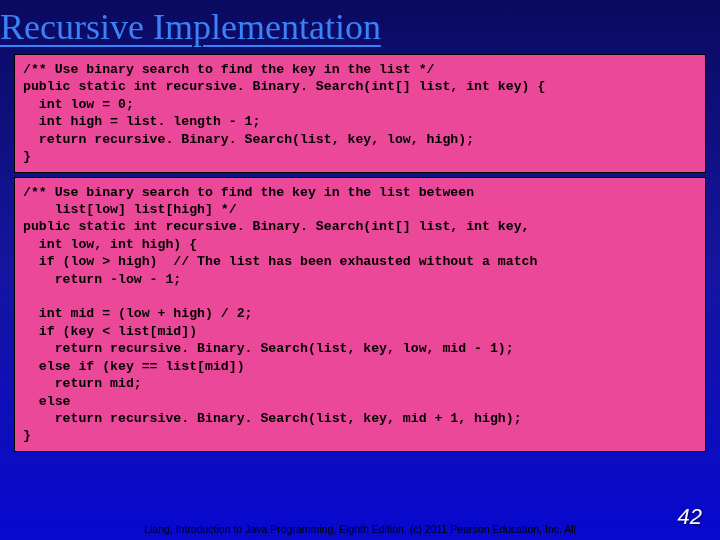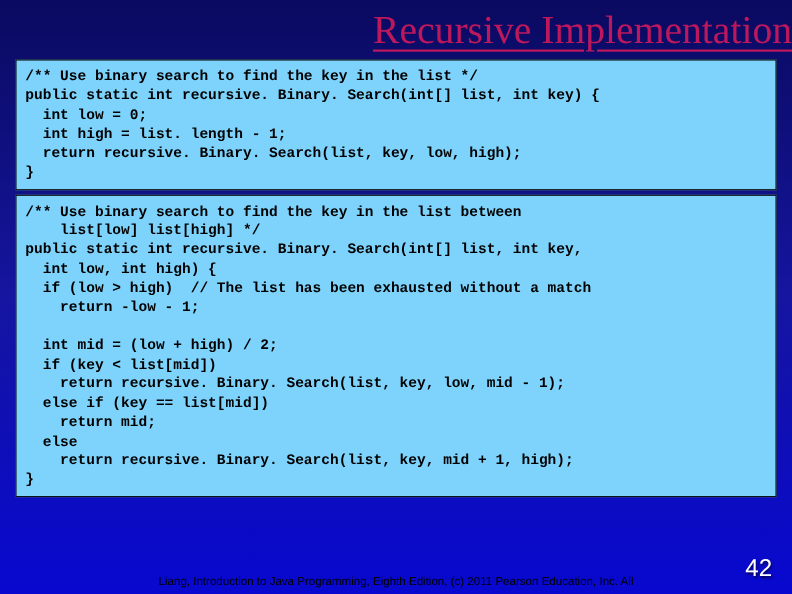--- a/index.html
+++ b/index.html
@@ -8,32 +8,32 @@
     background: linear-gradient(to bottom, #0a0a60 0%, #1515a0 50%, #0808d0 100%);
     font-family: "Times New Roman", serif;
     position: relative;
   }
   .slide {
     width: 720px;
     height: 540px;
     position: relative;
   }
   .title {
-    text-align: right;
-    color: #be185d;
+    text-align: left;
+    color: #3b82f6;
     font-size: 36px;
     font-weight: normal;
     padding-top: 6px;
     padding-bottom: 2px;
     text-decoration: underline;
     text-underline-offset: 6px;
     text-decoration-thickness: 2px;
   }
   .code-block {
-    background: #7dd3fc;
+    background: #ec4899;
     border: 1px solid #000;
     margin: 4px 14px;
     padding: 6px 8px;
     font-family: "Courier New", monospace;
     font-size: 13.2px;
     font-weight: bold;
     line-height: 1.32;
     white-space: pre;
     color: #000;
   }
@@ -56,20 +56,21 @@
     padding: 0 60px;
   }
   .page-num {
     position: absolute;
     right: 18px;
     bottom: 6px;
     color: #fff;
     font-size: 22px;
     font-family: Arial, sans-serif;
     text-shadow: 1px 1px 2px rgba(0,0,0,0.6);
+    font-style: italic;
   }
 </style>
 </head>
 <body>
 
 <div class="slide">
   <h1 class="title">Recursive Implementation</h1>
 
   <div class="code-block">/** Use binary search to find the key in the list */
 public static int recursive. Binary. Search(int[] list, int key) {

